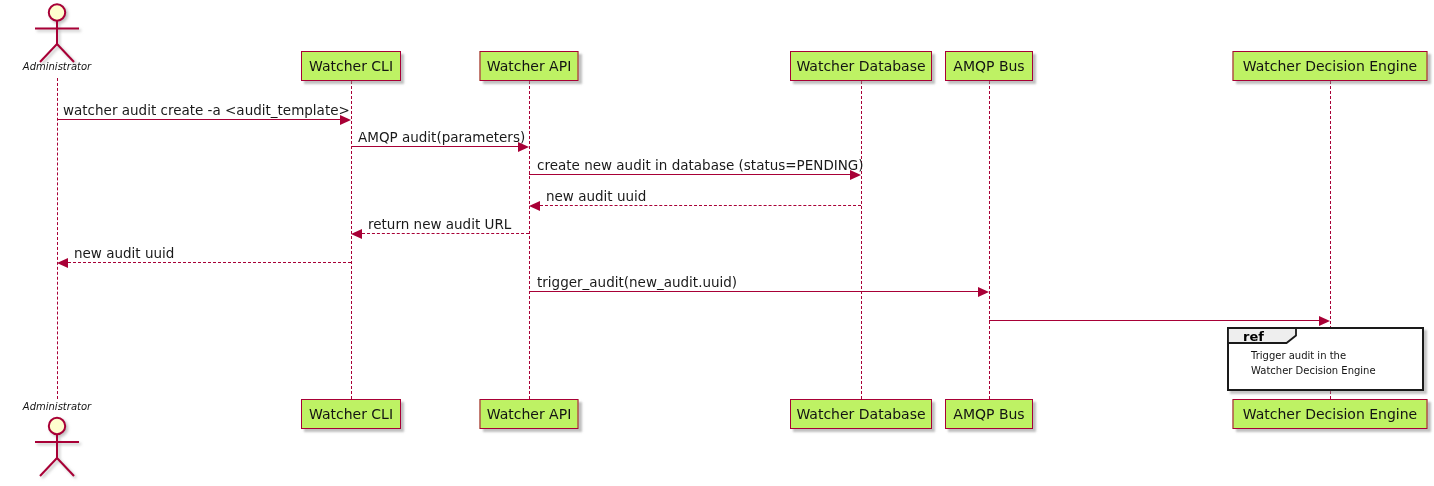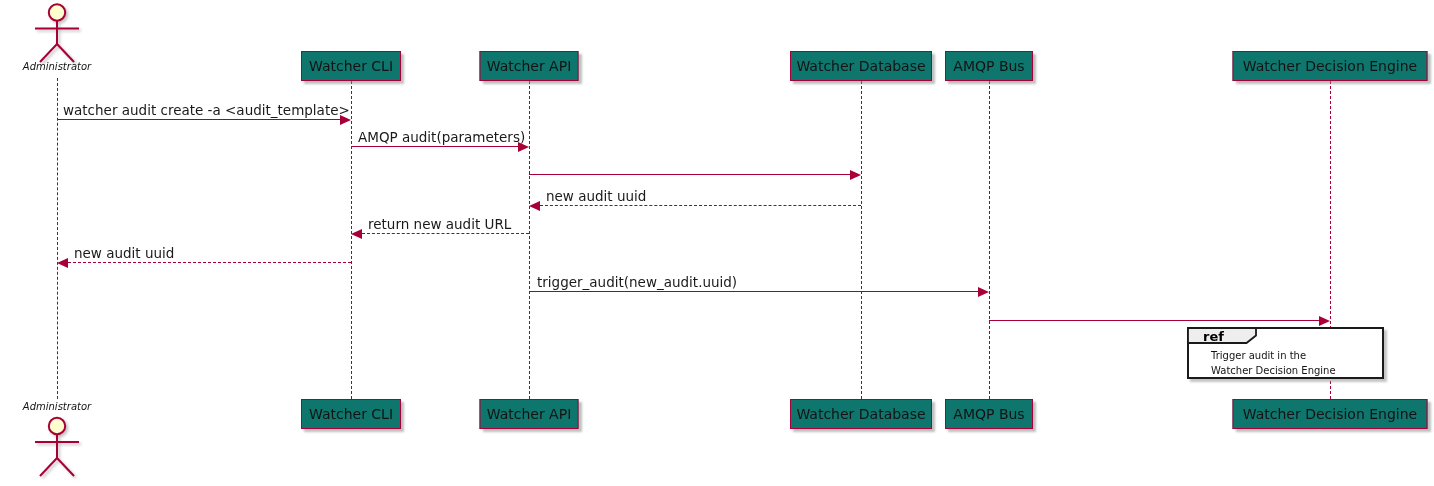--- a/index.html
+++ b/index.html
@@ -3,21 +3,21 @@
 <meta charset="utf-8">
 <style>
   html,body { margin:0; padding:0; background:#ffffff; }
   .canvas {
     position:relative; width:1434px; height:486px; background:#ffffff;
     font-family:"DejaVu Sans","Liberation Sans",sans-serif; overflow:hidden;
   }
   .lifeline { position:absolute; width:0; border-left:1px dashed #A80036; }
   .pbox {
     position:absolute; height:30px; transform:translateX(-50%);
-    background:#0f766e; border:1.6px solid #A80036; box-sizing:border-box;
+    background:#bef264; border:1.6px solid #A80036; box-sizing:border-box;
     box-shadow:3px 3px 2px rgba(140,140,140,0.55);
     display:flex; align-items:center; justify-content:center;
     font-size:14px; color:#131313; white-space:nowrap;
   }
   .actor-label {
     position:absolute; transform:translateX(-50%); font-size:10px;
     color:#131313; white-space:nowrap;font-style:italic;
   }
   .actor-fig { position:absolute; filter:drop-shadow(2.5px 2.5px 1.5px rgba(150,150,150,0.6)); }
   .msg-label {
@@ -72,20 +72,21 @@
   <div class="pbox" style="left:1330px; top:51px; width:195px">Watcher Decision Engine</div>
 
   <div class="msg-label" style="left:63px; top:103px">watcher audit create -a &lt;audit_template&gt;</div>
   <div class="msg-line solid" style="left:57px; top:119px; width:283px"></div>
   <div class="arr r" style="left:340px; top:115px"></div>
 
   <div class="msg-label" style="left:358px; top:130px">AMQP audit(parameters)</div>
   <div class="msg-line solid" style="left:351px; top:146px; width:167px"></div>
   <div class="arr r" style="left:518px; top:142px"></div>
 
+  <div class="msg-label" style="left:537px; top:158px">create new audit in database (status=PENDING)</div>
   <div class="msg-line solid" style="left:529px; top:174px; width:321px"></div>
   <div class="arr r" style="left:850px; top:170px"></div>
 
   <div class="msg-label" style="left:546px; top:189px">new audit uuid</div>
   <div class="msg-line dashed" style="left:540px; top:205px; width:321px"></div>
   <div class="arr l" style="left:529px; top:201px"></div>
 
   <div class="msg-label" style="left:368px; top:217px">return new audit URL</div>
   <div class="msg-line dashed" style="left:362px; top:233px; width:167px"></div>
   <div class="arr l" style="left:351px; top:229px"></div>
@@ -94,21 +95,21 @@
   <div class="msg-line dashed" style="left:68px; top:262px; width:283px"></div>
   <div class="arr l" style="left:57px; top:258px"></div>
 
   <div class="msg-label" style="left:537px; top:275px">trigger_audit(new_audit.uuid)</div>
   <div class="msg-line solid" style="left:529px; top:291px; width:449px"></div>
   <div class="arr r" style="left:978px; top:287px"></div>
 
   <div class="msg-line solid" style="left:989px; top:320px; width:330px"></div>
   <div class="arr r" style="left:1319px; top:316px"></div>
 
-  <div class="ref-box" style="left:1187px; top:327px; width:197px; height:52px">
+  <div class="ref-box" style="left:1227px; top:327px; width:197px; height:64px">
     <svg class="ref-tab" width="70" height="17" viewBox="0 0 70 17">
       <path d="M1,1 H69 V8.5 L59.5,16 H1 Z" fill="#EEEEEE" stroke="#1a1a1a" stroke-width="1.8"></path>
     </svg>
     <span class="ref-keyword">ref</span>
     <div class="ref-text" style="top:20px">Trigger audit in the</div>
     <div class="ref-text" style="top:35px">Watcher Decision Engine</div>
   </div>
 
   <div class="pbox" style="left:351px;  top:399px; width:100px">Watcher CLI</div>
   <div class="pbox" style="left:529px;  top:399px; width:99px">Watcher API</div>

